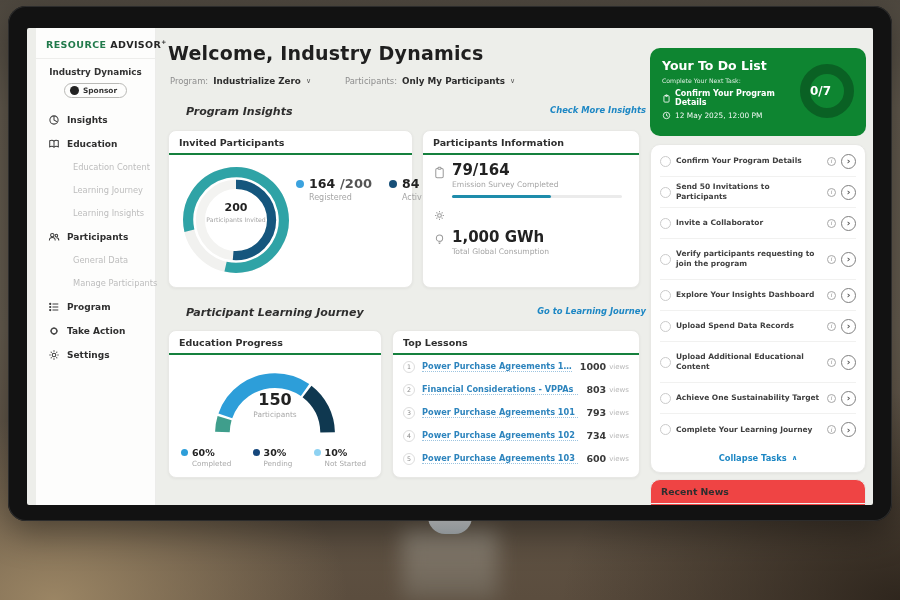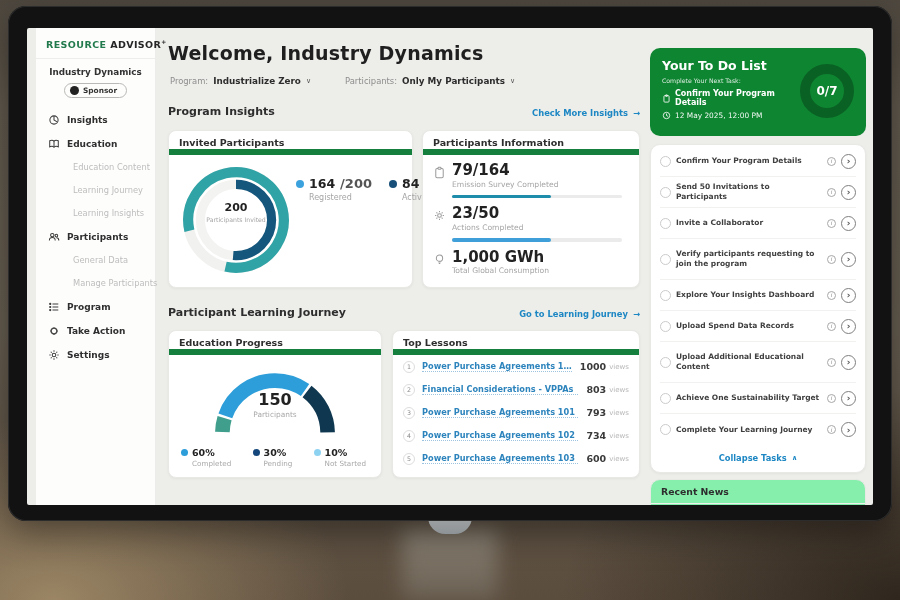--- a/index.html
+++ b/index.html
@@ -37,28 +37,28 @@
   .nav-item svg{width:12px;height:12px;flex-shrink:0;}
   .nav-sub{height:23px;line-height:23px;margin:0 6px;padding:0 6px 0 31px;font-size:8.3px;
     color:#bdbdbd;cursor:pointer;white-space:nowrap;}
 
   
   #welcome{position:absolute;left:141px;top:14px;font-size:19px;font-weight:bold;color:#1f1f1f;letter-spacing:.2px;}
   #filters{position:absolute;left:143px;top:48px;display:flex;gap:34px;align-items:center;}
   .filt{display:flex;align-items:center;gap:5px;font-size:8.4px;color:#8d8d8d;}
   .filt b{font-size:8.8px;color:#2d2d2d;}
   .chev{font-size:7px;color:#555;}
-  .sec-row{position:absolute;left:141px;width:472px;display:flex;align-items:flex-end;justify-content:space-between;}
+  .sec-row{position:absolute;left:159px;width:472px;display:flex;align-items:flex-start;justify-content:space-between;font-style:italic;}
   #sec1{top:77px;} #sec2{top:278px;}
   .sec-title{font-size:11px;font-weight:bold;color:#2e2e2e;}
   .sec-link{font-size:8.4px;font-weight:bold;color:#1d87c4;cursor:pointer;display:flex;gap:5px;align-items:center;}
 
   .card{position:absolute;background:#fff;border:1px solid #e8e8e5;border-radius:8px;box-shadow:0 1px 3px rgba(0,0,0,.05);}
   .card-title{height:24px;line-height:24px;padding:0 10px;font-size:9.5px;font-weight:bold;color:#2e2e2e;
-    border-bottom:6px solid #15803d;}
+    border-bottom:2px solid #15803d;}
   #card-invited{left:141px;top:102px;width:245px;height:158px;}
   #card-pinfo{left:395px;top:102px;width:218px;height:158px;}
   #card-edu{left:141px;top:302px;width:214px;height:148px;}
   #card-lessons{left:365px;top:302px;width:248px;height:148px;}
 
   .donut-wrap{position:absolute;left:8px;top:30px;width:118px;height:118px;}
   .donut-center{position:absolute;left:29px;top:40px;width:60px;text-align:center;}
   .donut-center .v{font-size:11px;font-weight:bold;color:#222;}
   .donut-center .l{font-size:6.2px;color:#a5a5a5;margin-top:2px;line-height:1.3;}
   .dlegend{position:absolute;left:127px;top:45px;display:flex;gap:17px;}
@@ -97,38 +97,38 @@
   
   #green{position:absolute;left:623px;top:20px;width:216px;height:88px;background:#0e8531;border-radius:10px;
     color:#fff;display:flex;padding:10px 8px 10px 12px;}
   .gp-left{flex:1;}
   .gp-title{font-size:12.5px;font-weight:bold;}
   .gp-sub{font-size:6.2px;color:rgba(255,255,255,.85);margin:4px 0 5px;}
   .gp-row{display:flex;align-items:center;gap:4px;font-size:8px;font-weight:bold;margin-bottom:4px;}
   .gp-row.time{font-size:7.4px;font-weight:normal;color:rgba(255,255,255,.95);}
   .gp-row svg{width:9px;height:9px;flex-shrink:0;}
   .ring{width:54px;height:54px;border-radius:50%;border:10px solid #0a6124;margin:6px 4px 0 4px;
-    display:flex;align-items:center;justify-content:center;flex-shrink:0;}
+    display:flex;align-items:center;justify-content:flex-start;flex-shrink:0;}
   .ring span{font-size:12px;font-weight:bold;}
 
   #todo{position:absolute;left:623px;top:116px;width:216px;height:329px;background:#fff;border-radius:10px;
     border:1px solid #e8e8e5;box-shadow:0 1px 3px rgba(0,0,0,.05);padding-top:1px;}
   .trow{display:flex;align-items:center;margin:0 9px;min-height:31px;border-bottom:1px solid #f1f1f0;cursor:pointer;}
   .trow.tall{min-height:41px;}
   .trow.last{border-bottom:none;}
   .chk{width:11px;height:11px;border:1.3px solid #cbcbcb;border-radius:50%;flex-shrink:0;}
   .tlabel{flex:1;font-size:7.5px;font-weight:bold;color:#3f3f3f;margin:0 5px;line-height:1.3;}
   .tinfo{width:9px;height:9px;border:1px solid #a8a8a8;border-radius:50%;color:#8a8a8a;font-size:5.5px;
     display:flex;align-items:center;justify-content:center;margin-right:5px;flex-shrink:0;font-style:italic;}
   .tchev{width:15px;height:15px;border:1.2px solid #7f7f7f;border-radius:50%;color:#555;
     display:flex;align-items:center;justify-content:center;font-size:9px;font-weight:bold;flex-shrink:0;}
   .collapse{height:26px;display:flex;align-items:center;justify-content:center;gap:5px;
     color:#1d87c4;font-size:8.3px;font-weight:bold;cursor:pointer;}
   .collapse .caret{font-size:7px;}
-  #news{position:absolute;left:623px;top:451px;width:216px;height:44px;background:#86efac;
+  #news{position:absolute;left:623px;top:451px;width:216px;height:44px;background:#ef4444;
     border:1px solid #e8e8e5;border-radius:10px;}
   #news .card-title{border-bottom:1px solid #f0f0ee;font-size:9.3px;}
   svg{overflow:visible;}
 </style>
 </head>
 <body>
 
 <div class="stand-blur"></div>
 <div class="stand-cap"></div>
 
@@ -270,27 +270,20 @@
         <div class="bar">
               <i style="width: 58%; background: rgb(30, 140, 171);"></i>
             </div>
       </div>
     </div>
     <div class="stat">
       <svg viewBox="0 0 14 14" fill="none" stroke="#9a9a9a" stroke-width="1.1">
             <circle cx="7" cy="7" r="2"></circle>
             <path d="M7 2.2 V3.6 M7 10.4 V11.8 M2.2 7 H3.6 M10.4 7 H11.8 M3.7 3.7 L4.7 4.7 M9.3 9.3 L10.3 10.3 M10.3 3.7 L9.3 4.7 M4.7 9.3 L3.7 10.3"></path>
           </svg>
-      <div>
-        <div class="v">23/50</div>
-        <div class="l">Actions Completed</div>
-        <div class="bar">
-              <i style="width: 58%; background: rgb(63, 159, 216);"></i>
-            </div>
-      </div>
     </div>
     <div class="stat">
       <svg viewBox="0 0 14 14" fill="none" stroke="#9a9a9a" stroke-width="1.1">
             <circle cx="7" cy="5.6" r="3.4"></circle>
             <path d="M5.8 9.6 H8.2 M6.2 11.2 H7.8"></path>
           </svg>
       <div>
         <div class="v">1,000 GWh</div>
         <div class="l">Total Global Consumption</div>
       </div>

